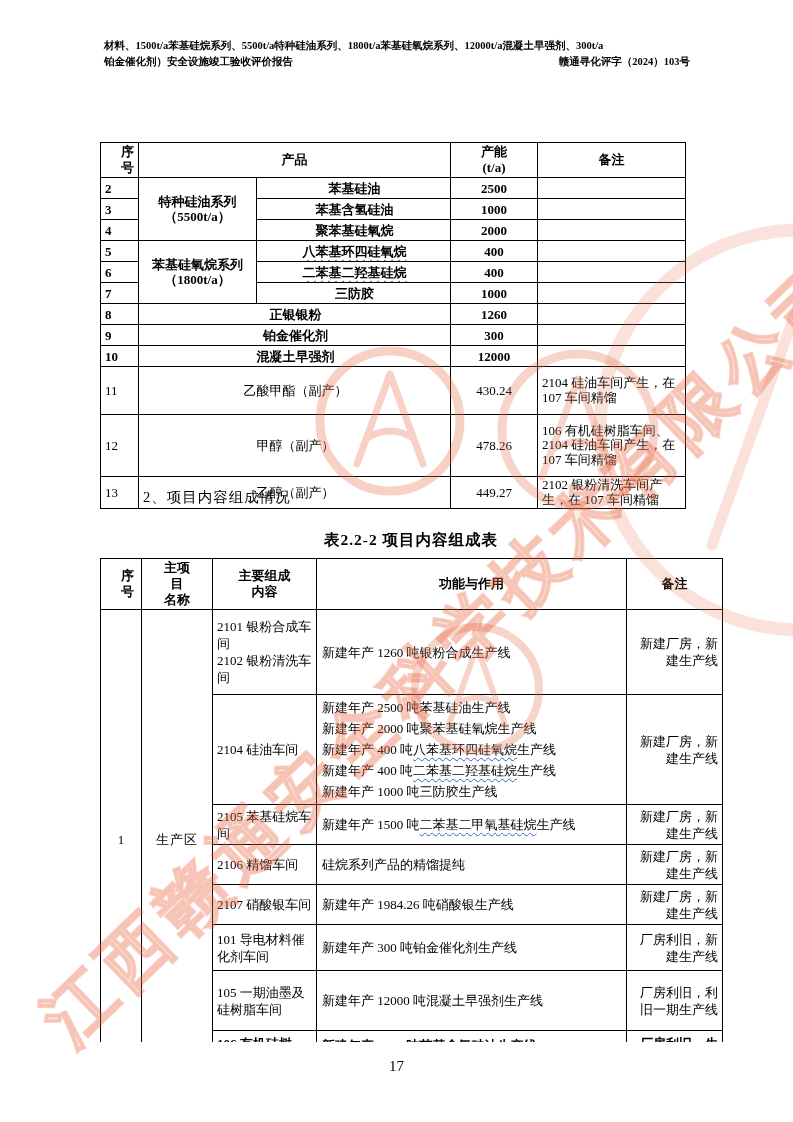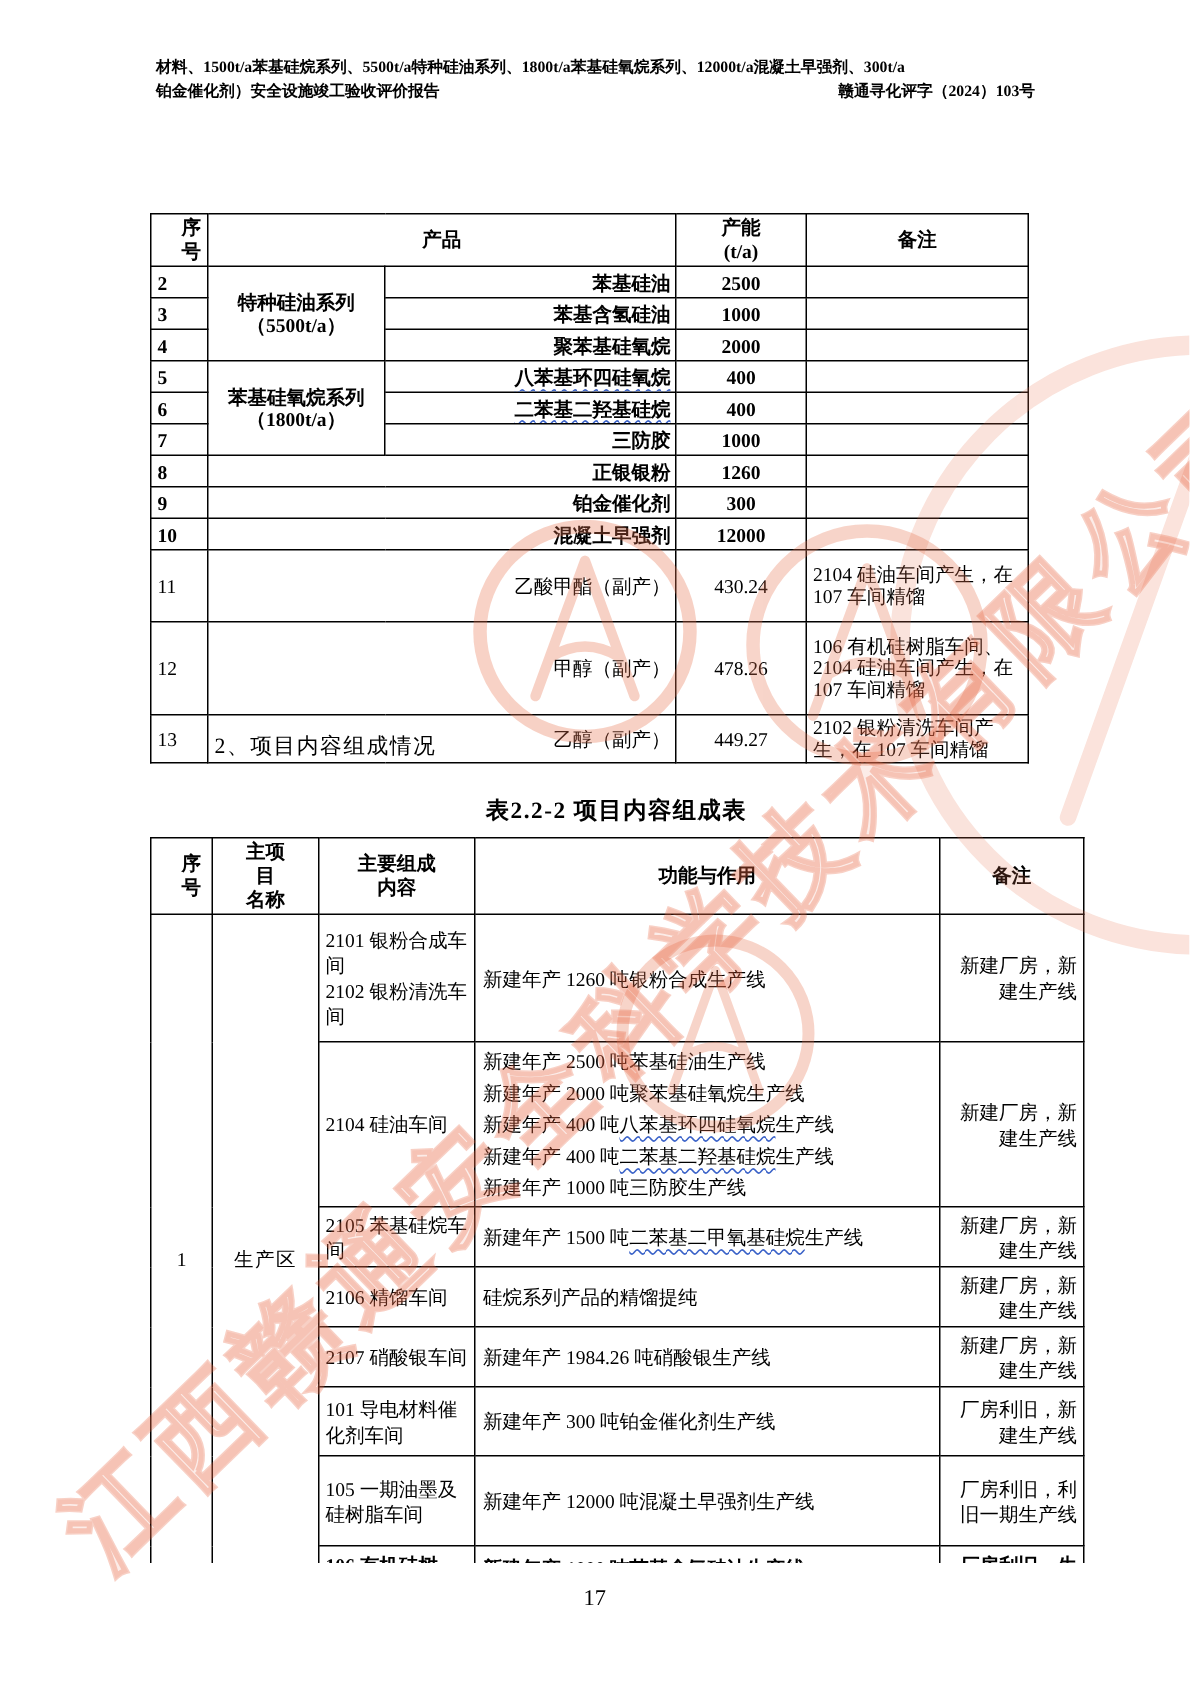--- a/index.html
+++ b/index.html
@@ -13,21 +13,21 @@
   .docnum{font-weight:bold;white-space:nowrap;}
   
   table{border-collapse:collapse;table-layout:fixed;}
   th,td{border:1px solid #000;overflow:hidden;}
   th{font-weight:bold;text-align:center;font-size:13px;white-space:pre-line;line-height:16px;padding:1px 20px;}
   
   .t1{position:absolute;top:142px;left:100px;width:585px;}
   .t1 td{font-size:13px;line-height:15px;vertical-align:middle;padding:0 3px;}
   .t1 .seq-cell{text-align:left;padding-left:4px;}
   .t1 .group-cell{text-align:center;white-space:pre-line;}
-  .t1 .product-cell{text-align:right;padding-left:5px;}
+  .t1 .product-cell{text-align:center;padding-left:5px;}
   .t1 .cap-cell{text-align:center;}
   .t1 .note-cell{text-align:left;line-height:14.5px;padding:1px 4px;}
   .bold-row{font-weight:bold;}
   
   .section-heading{position:absolute;top:488px;left:143px;font-size:14.5px;letter-spacing:1px;}
   .t2-title{position:absolute;top:530px;left:100px;width:622px;text-align:center;font-size:15.5px;font-weight:bold;letter-spacing:1px;}
   
   .t2wrap{position:absolute;top:558px;left:100px;width:626px;height:484px;overflow:hidden;}
   .t2{width:622px;}
   .t2 td{font-size:13px;vertical-align:middle;padding:2px 4px;}

